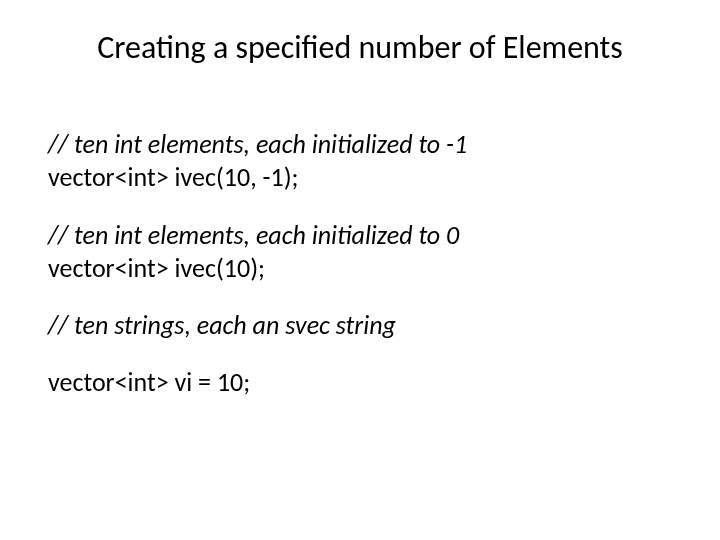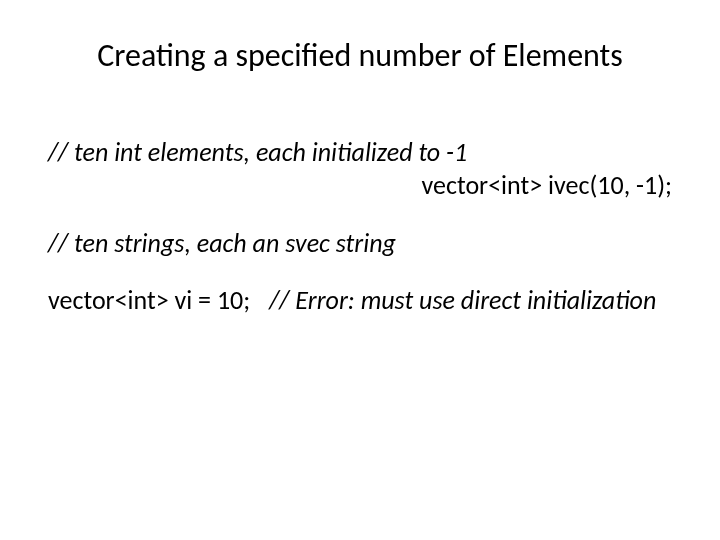--- a/index.html
+++ b/index.html
@@ -10,21 +10,20 @@
     background: #ffffff;
     font-family: Calibri, "Segoe UI", Arial, sans-serif;
     color: #000000;
     overflow: hidden;
   }
   .slide {
     width: 720px;
     height: 528px;
     position: relative;
     box-sizing: border-box;
-    margin-top: 8px;
   }
   .title {
     position: absolute;
     top: 28px;
     left: 0;
     right: 0;
     text-align: center;
     font-size: 32px;
     font-weight: 400;
     letter-spacing: 0px;
@@ -38,21 +37,20 @@
     line-height: 1.28;
   }
   .block {
     margin-bottom: 24px;
   }
   .comment {
     font-style: italic;
   }
   .code {
     font-style: normal;
-    text-align: right;
   }
   .row {
     display: flex;
     gap: 19px;
   }
 </style>
 </head>
 <body>
 
 <div class="slide">
@@ -60,25 +58,28 @@
   <div class="title">Creating a specified number of Elements</div>
 
   <div class="body">
 
     <div class="block">
       <div class="comment">// ten int elements, each initialized to -1</div>
       <div class="code">vector&lt;int&gt; ivec(10, -1);</div>
     </div>
 
 
+    <div class="block">
+      <div class="comment">// ten int elements, each initialized to 0</div>
+      <div class="code">vector&lt;int&gt; ivec(10);</div>
+    </div>
 
     <div class="block">
       <div class="comment">// ten strings, each an svec string</div>
     </div>
 
     <div class="block row">
       <span class="code">vector&lt;int&gt; vi = 10;</span>
-      <span class="comment">// Error: must use direct initialization</span>
     </div>
 
   </div>
 
 </div>
 
 </body></html>

